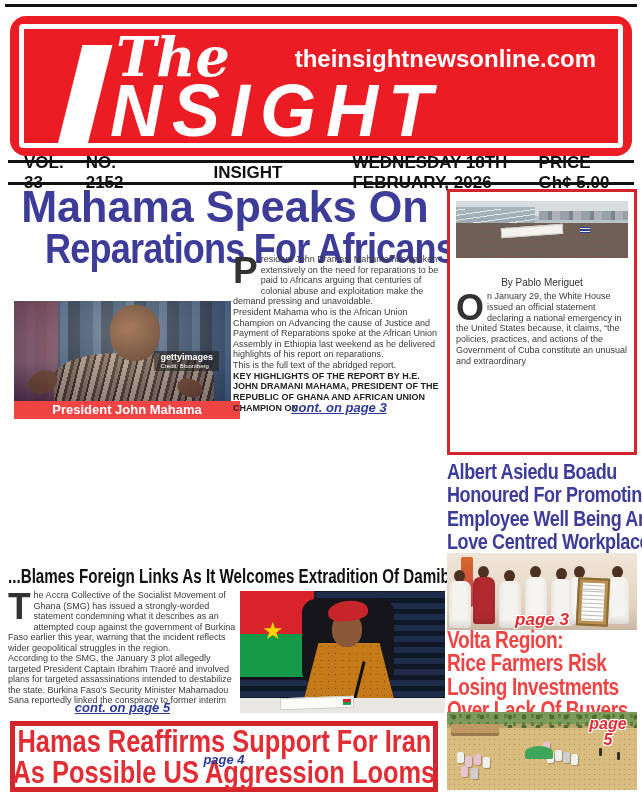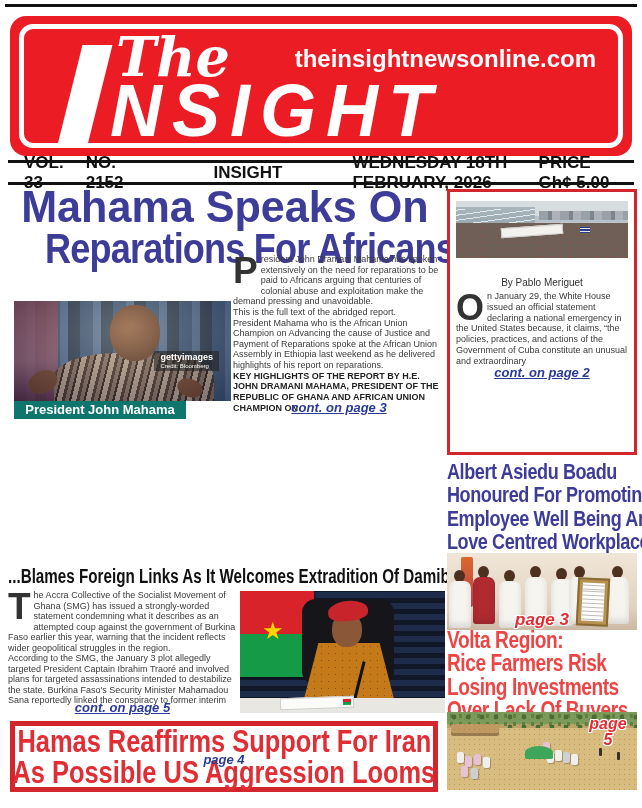--- a/index.html
+++ b/index.html
@@ -5,21 +5,21 @@
   * { margin:0; padding:0; box-sizing:border-box; }
   html,body { background:#fff; }
   body { font-family:"Liberation Sans", sans-serif; }
   .page { position:relative; width:642px; height:808px; background:#fff; overflow:hidden; margin:0 auto; }
 
   
   .top-rule { position:absolute; left:5px; top:4px; width:632px; height:3px; background:#111; }
 
   
   .masthead { position:absolute; left:10px; top:16px; width:622px; height:140px; background:#ec1c24; border-radius:16px; }
-  .masthead-inner { position:absolute; left:9px; top:8px; right:9px; bottom:8px; border:5px solid #fff; border-radius:14px; }
+  .masthead-inner { position:absolute; left:9px; top:8px; right:9px; bottom:8px; border:5px solid #fff; border-radius:4px; }
   .logo-bar { position:absolute; left:46px; top:16px; width:30px; height:100px; background:#fff; transform:skewX(-14deg); }
   .logo-the { position:absolute; left:92px; top:-4px; color:#fff; font-family:"DejaVu Serif", serif; font-style:italic; font-size:54px; font-weight:bold; }
   .logo-rest { position:absolute; left:86px; top:40px; color:#fff; font-style:italic; font-weight:bold; font-size:72px; letter-spacing:10px; transform:scaleY(1.02); transform-origin:left top; white-space:nowrap; }
   .logo-site { position:absolute; right:22px; top:16px; color:#fff; font-weight:bold; font-size:24px; letter-spacing:0px; white-space:nowrap; }
 
   
   .info-bar { position:absolute; left:8px; top:160px; width:626px; height:25px; border-top:3px solid #111; border-bottom:3px solid #111; display:flex; align-items:center; font-weight:bold; font-size:17px; color:#111; }
   .info-left { margin-left:16px; display:flex; gap:22px; }
   .info-name { margin-left:90px; }
   .info-date { margin-left:70px; }
@@ -37,21 +37,21 @@
   .mahama-photo .warm { position:absolute; left:0; top:0; width:44px; height:100%; background:linear-gradient(180deg,#8c4a5a,#a06478 60%,#6a3448); opacity:.85; }
   .mahama-photo .glow { position:absolute; inset:0; background:radial-gradient(ellipse at 50% 30%, rgba(255,230,200,.25), rgba(0,0,30,.35)); }
   .mahama-head { position:absolute; left:96px; top:4px; width:50px; height:56px; border-radius:46% 46% 48% 48%; background:radial-gradient(circle at 45% 35%, #8a5a3c, #5e3a22); }
   .mahama-body { position:absolute; left:40px; top:52px; width:160px; height:60px; border-radius:40% 40% 0 0;
      background:repeating-linear-gradient(104deg,#bba793 0 5px,#47382c 5px 8px,#8a7262 8px 12px,#2c221a 12px 14px); }
   .mahama-hand-l { position:absolute; left:14px; top:70px; width:30px; height:22px; border-radius:50%; background:#774a2e; transform:rotate(-24deg); }
   .mahama-hand-r { position:absolute; right:28px; top:78px; width:26px; height:18px; border-radius:50%; background:#774a2e; transform:rotate(18deg); }
   .getty { position:absolute; right:12px; top:50px; background:rgba(35,35,35,.6); color:#fff; padding:2px 6px; line-height:1.1; text-align:left; }
   .getty .g1 { font-size:9px; font-weight:bold; }
   .getty .g2 { font-size:6px; }
-  .mahama-caption { width:172px; height:18px; background:#0f766e; color:#fff; font-weight:bold; font-size:13px; text-align:center; line-height:18px; }
+  .mahama-caption { width:226px; height:18px; background:#ef4444; color:#fff; font-weight:bold; font-size:13px; text-align:center; line-height:18px; }
 
   
   .lead-body { position:absolute; left:233px; top:254px; width:212px; color:#3a3a3a; font-size:9px; line-height:1.18; }
   .lead-body p { margin:0; }
   .dropcap { float:left; font-size:37px; line-height:0.82; font-weight:bold; color:#333; margin:2px 3px 0 0; }
   .bold-par { font-weight:bold; color:#222; }
   .cont-link { color:#2b3a9a; font-weight:bold; font-style:italic; font-size:13px; text-align:center;text-decoration:underline; }
   .lead-cont { position:absolute; left:233px; top:400px; width:212px; }
 
   
@@ -183,22 +183,22 @@
       <div class="getty">
         <div class="g1">gettyimages</div>
         <div class="g2">Credit: Bloomberg</div>
       </div>
     </div>
     <figcaption class="mahama-caption">President John Mahama</figcaption>
   </figure>
 
   <div class="lead-body">
     <p><span class="dropcap">P</span><span>resident John Dramani Mahama has spoken extensively on the need for reparations to be paid to Africans arguing that centuries of colonial abuse and exploitation make the demand pressing and unavoidable.</span></p>
+    <p>President Mahama who is the African Union Champion on Advancing the cause of Justice and Payment of Reparations spoke at the African Union Assembly in Ethiopia last weekend as he delivered highlights of his report on reparations.</p>
     <p>This is the full text of the abridged report.</p>
-    <p>President Mahama who is the African Union Champion on Advancing the cause of Justice and Payment of Reparations spoke at the African Union Assembly in Ethiopia last weekend as he delivered highlights of his report on reparations.</p>
     <p class="bold-par">KEY HIGHLIGHTS OF THE REPORT BY H.E. JOHN DRAMANI MAHAMA, PRESIDENT OF THE REPUBLIC OF GHANA AND AFRICAN UNION CHAMPION ON</p>
   </div>
   <div class="lead-cont cont-link">cont. on page 3</div>
 
   <div class="smg-subhead">...Blames Foreign Links As It Welcomes Extradition Of Damiba</div>
 
   <div class="smg-body">
     <p><span class="dropcap">T</span><span>he Accra Collective of the Socialist Movement of Ghana (SMG) has issued a strongly-worded statement condemning what it describes as an attempted coup against the government of Burkina Faso earlier this year, warning that the incident reflects wider geopolitical struggles in the region.</span></p>
     <p>According to the SMG, the January 3 plot allegedly targeted President Captain Ibrahim Traoré and involved plans for targeted assassinations intended to destabilize the state. Burkina Faso's Security Minister Mahamadou Sana reportedly linked the conspiracy to former interim</p>
   </div>
@@ -232,21 +232,20 @@
       <div class="cuba-waves"></div>
       <div class="cuba-buildings"></div>
       <div class="cuba-crowd"></div>
       <div class="cuba-banner"></div>
       <div class="cuba-flag"></div>
     </div>
     <div class="cuba-byline">By Pablo Meriguet</div>
     <div class="cuba-body">
       <p><span class="dropcap">O</span><span>n January 29, the White House issued an official statement declaring a national emergency in the United States because, it claims, “the policies, practices, and actions of the Government of Cuba constitute an unusual and extraordinary</span></p>
     </div>
-    <div class="cuba-cont cont-link">cont. on page 2</div>
   </section>
 
   <div class="boadu-headline">
     <span>Albert Asiedu Boadu</span>
     <span>Honoured For Promoting</span>
     <span>Employee Well Being And</span>
     <span>Love Centred Workplace</span>
   </div>
   <div class="award-photo">
     <div class="award-banner"></div>

